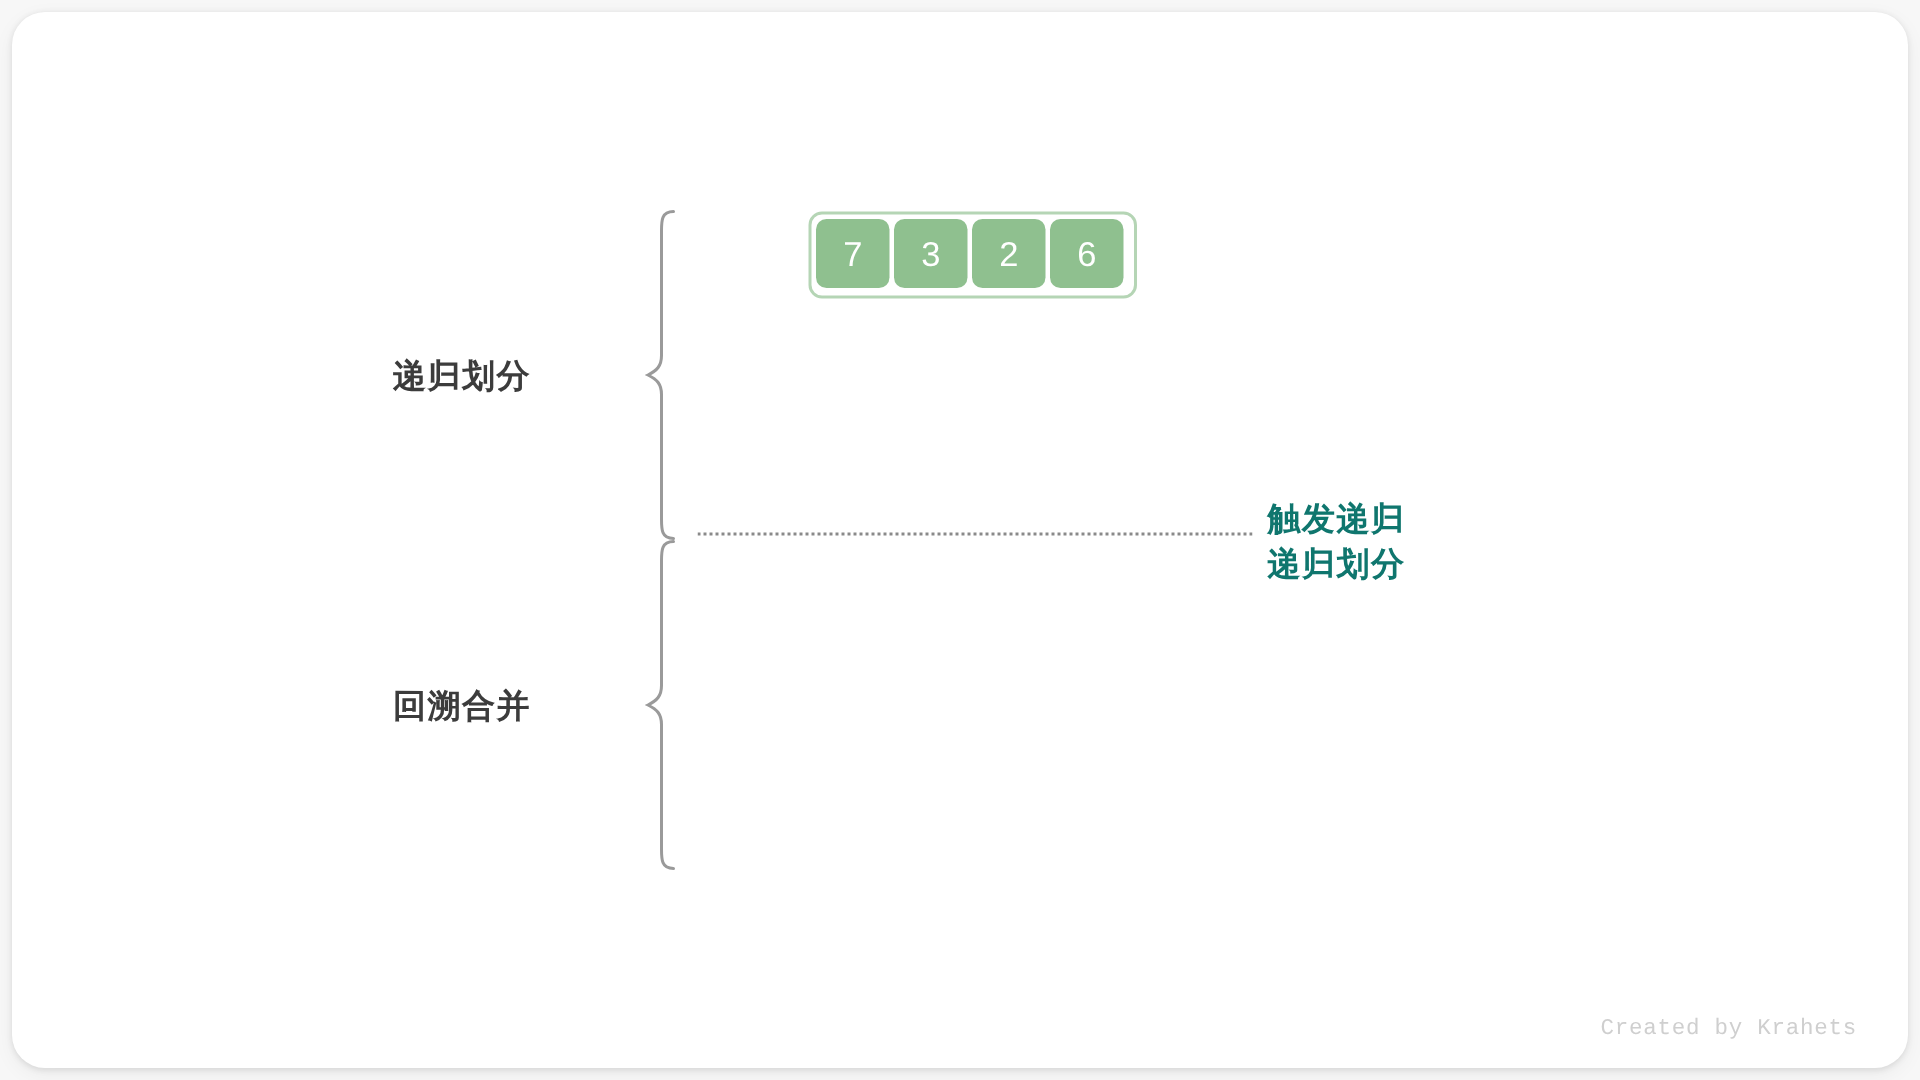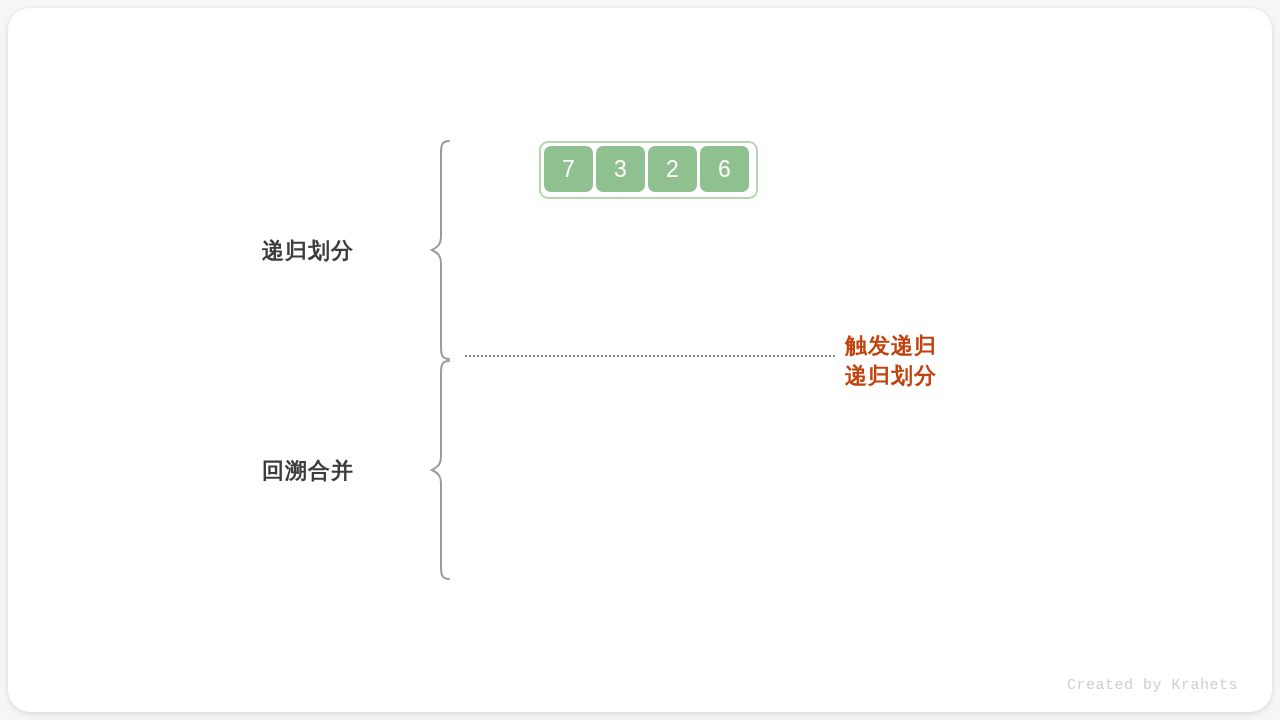--- a/index.html
+++ b/index.html
@@ -88,21 +88,21 @@
     background-image: linear-gradient(to right, #8a8a8a 0px, #8a8a8a 2px, transparent 2px, transparent 4px);
     background-size: 4px 2px;
     background-repeat: repeat-x;
   }
 
   
   .divider-annotation {
     position: absolute;
     left: 845px;
     top: 331px;
-    color: #c2410c;
+    color: #0f766e;
     font-size: 22px;
     font-weight: bold;
     font-family: "Liberation Sans", "DejaVu Sans", sans-serif;
     letter-spacing: 1px;
     line-height: 30px;
     white-space: nowrap;
   }
 
   
   .credit {

